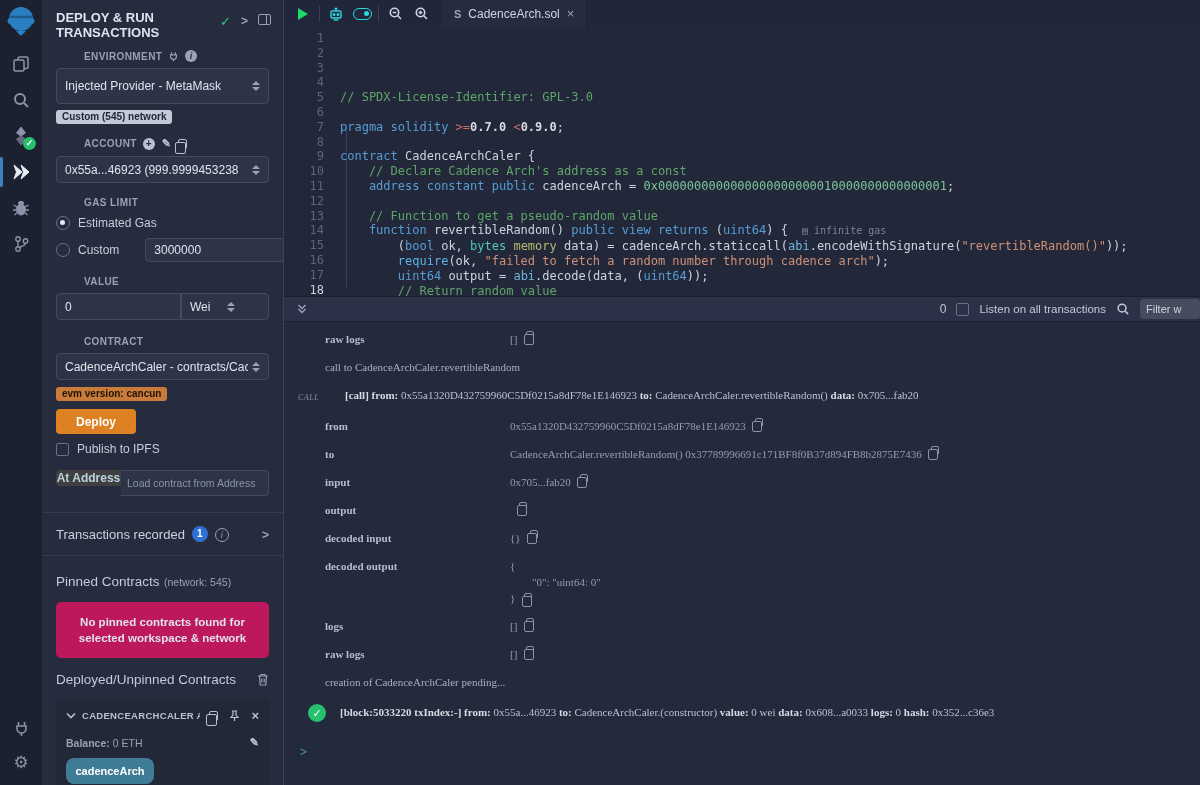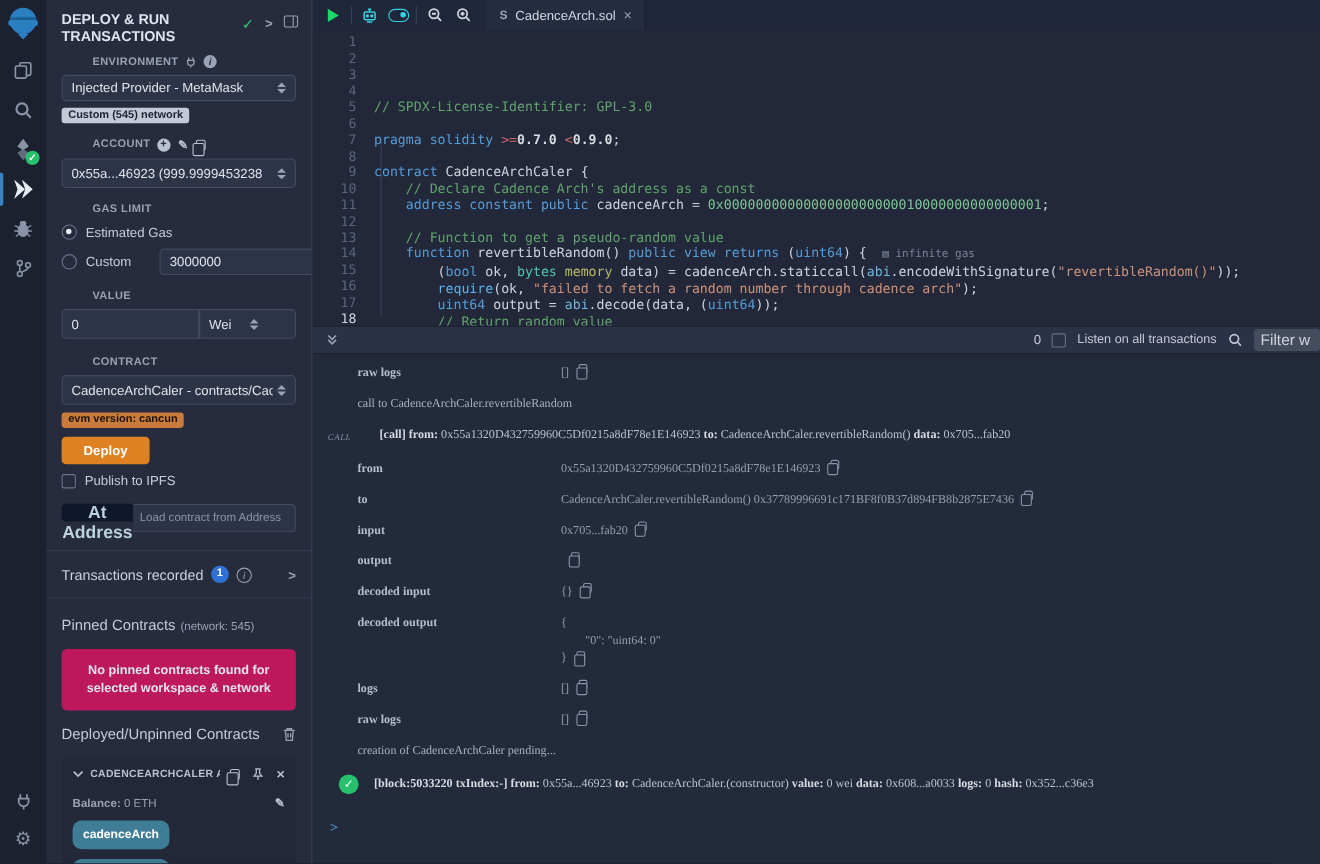--- a/index.html
+++ b/index.html
@@ -36,21 +36,21 @@
   .chev { color:#99a1b3; font-size:12px; font-weight:bold; }
   .splitbox { width:13px; height:11px; border:1.5px solid #99a1b3; border-radius:2px; position:relative; }
   .splitbox::after { content:""; position:absolute; top:0; bottom:0; right:3px; width:1.5px; background:#99a1b3; }
 
   .sp-label { font-size:10px; letter-spacing:.4px; color:#99a1b3; font-weight:bold;
     display:flex; align-items:center; gap:6px;padding-left:28px; }
   .mt14 { margin-top:14px; } .mt13 { margin-top:13px; } .mt8 { margin-top:8px; } .mt16 { margin-top:16px; }
   .info-ico { width:12px; height:12px; background:#9aa2b5; border-radius:50%; color:#262b3e;
     font-size:9px; font-weight:bold; text-align:center; line-height:12px; font-style:italic; }
 
-  .select { margin-top:6px; height:24px; background:#2e3447; border:1px solid #434b63;
+  .select { margin-top:6px; height:36px; background:#2e3447; border:1px solid #434b63;
     border-radius:4px; display:flex; align-items:center; padding:0 8px; font-size:12px;
     color:#dfe3ec; cursor:pointer; }
   .select .txt { white-space:nowrap; overflow:hidden; flex:1; }
   .stepper { display:flex; flex-direction:column; gap:2px; margin-left:4px; flex-shrink:0; }
   .stepper i { width:0; height:0; border-left:4px solid transparent; border-right:4px solid transparent; }
   .stepper .up { border-bottom:4px solid #9aa2b5; }
   .stepper .dn { border-top:4px solid #9aa2b5; }
 
   .net-badge { display:inline-block; margin-top:6px; background:#c3c9d6; color:#1e2436;
     font-size:10px; font-weight:bold; padding:1px 6px 2px; border-radius:3px; }
@@ -81,22 +81,22 @@
   .evm-badge { display:inline-block; margin-top:7px; background:#c87b3a; color:#201304;
     font-size:10px; font-weight:bold; padding:1px 6px 2px; border-radius:3px; }
 
   .deploy-btn { display:block; margin-top:8px; width:80px; height:25px; background:#dd8122;
     border:none; border-radius:4px; color:#fff; font-weight:bold; font-size:12px; cursor:pointer;
     font-family:"Liberation Sans",sans-serif; }
   .pub-row { display:flex; align-items:center; gap:8px; margin-top:8px; font-size:12px; color:#c7cdda; }
   .checkbox { width:13px; height:13px; border:1.5px solid #6a7288; border-radius:2px; background:transparent; }
 
   .ataddr-row { display:flex; margin-top:14px; }
-  .ataddr-btn { width:93px; height:16px; background:#0f172a; border:none; border-radius:4px 0 0 4px;
-    color:#b9d2dd; font-weight:bold; font-size:16px; cursor:pointer; font-family:"Liberation Sans",sans-serif; }
+  .ataddr-btn { width:93px; height:16px; background:#404040; border:none; border-radius:4px 0 0 4px;
+    color:#b9d2dd; font-weight:bold; font-size:12px; cursor:pointer; font-family:"Liberation Sans",sans-serif; }
   .ataddr-input { flex:1; height:26px; background:#2e3447; border:1px solid #434b63; border-left:none;
     border-radius:0 4px 4px 0; color:#8a93a8; font-size:10.5px; padding:0 6px; font-family:"Liberation Sans",sans-serif; }
   .ataddr-input::placeholder { color:#8a93a8; }
 
   .divider { height:1px; background:#353c50; margin-top:16px; }
   .trans-row { display:flex; align-items:flex-end; padding:13px 14px; gap:7px; }
   .trans-title { font-size:13px; color:#ccd1dd; }
   .count-badge { width:16px; height:16px; background:#2f70d4; border-radius:50%; color:#fff;
     font-size:10px; font-weight:bold; text-align:center; line-height:16px; }
   .info-ring { width:14px; height:14px; border:1.3px solid #99a1b3; border-radius:50%; color:#99a1b3;
@@ -155,21 +155,21 @@
   .gas { color:#7b8398; font-size:10px; margin-left:14px; }
 
   
   .terminal { flex:1; display:flex; flex-direction:column; min-height:0; background:#232a3c; }
   .term-head { height:26px; background:#2b3146; border-top:1px solid #1a1f2c; border-bottom:1px solid #1a1f2c;
     display:flex; align-items:center; padding:0 0 0 12px; flex-shrink:0; }
   .term-right { margin-left:auto; display:flex; align-items:center; gap:10px; }
   .term-count { font-size:12px; color:#c3c9d6; }
   .listen-label { font-size:11.5px; color:#c3c9d6; }
   .filter-input { width:60px; height:20px; background:#454c5e; border:none; border-radius:3px;
-    color:#cfd4de; font-size:14px; padding:0 6px; font-family:"Liberation Sans",sans-serif; }
+    color:#cfd4de; font-size:11px; padding:0 6px; font-family:"Liberation Sans",sans-serif; }
   .filter-input::placeholder { color:#cfd4de; }
 
   .term-body { flex:1; overflow:hidden; padding:9px 4px 0 14px;
     font-family:Liberation Serif, serif; font-size:11px; color:#959dae; }
   .trow { display:flex; align-items:flex-start; line-height:16px; margin-bottom:12px; }
   .trow.kv, .trow.kvblock { padding-left:27px; }
   .tlab { width:185px; flex-shrink:0; color:#b6bdcd; font-weight:bold; }
   .tval { color:#959dae; white-space:pre; }
   .ttext { padding-left:27px; color:#a8b0c0; }
   .trow.call { margin-top:12px; }

